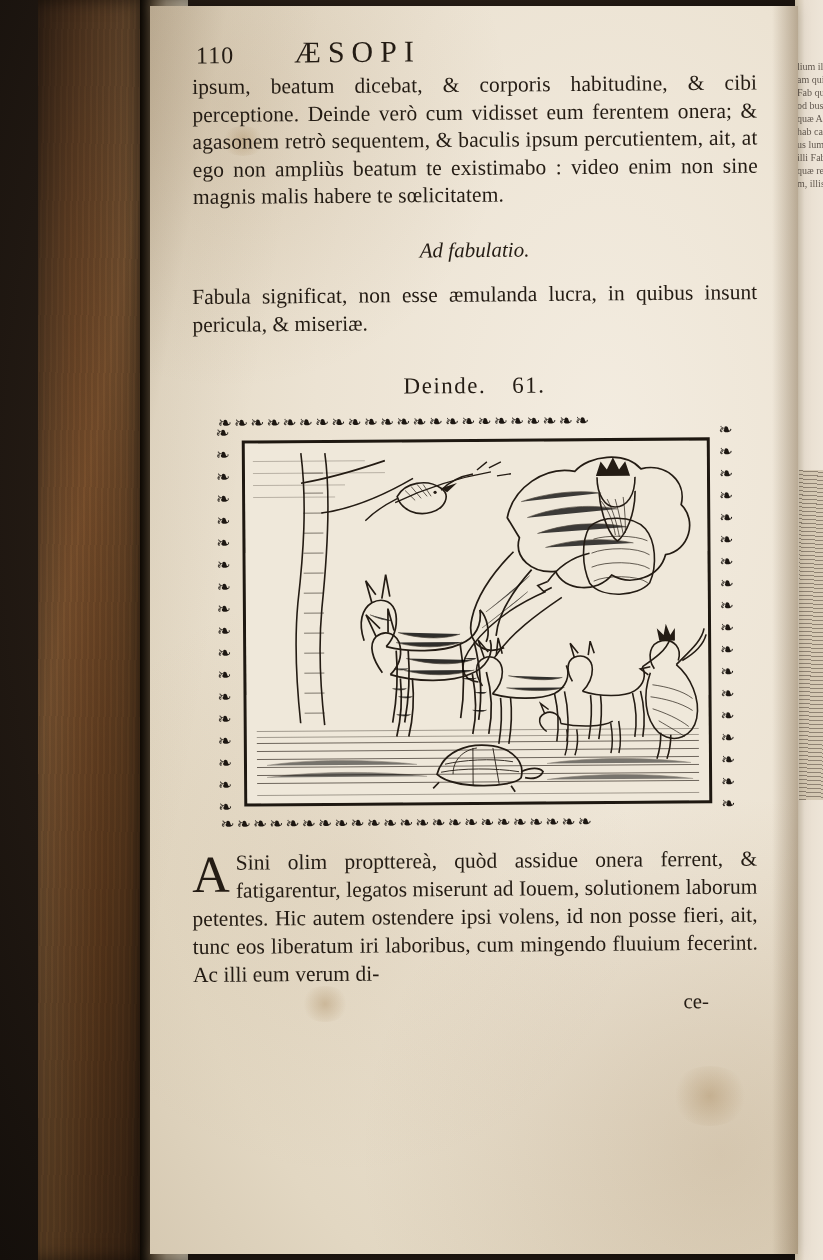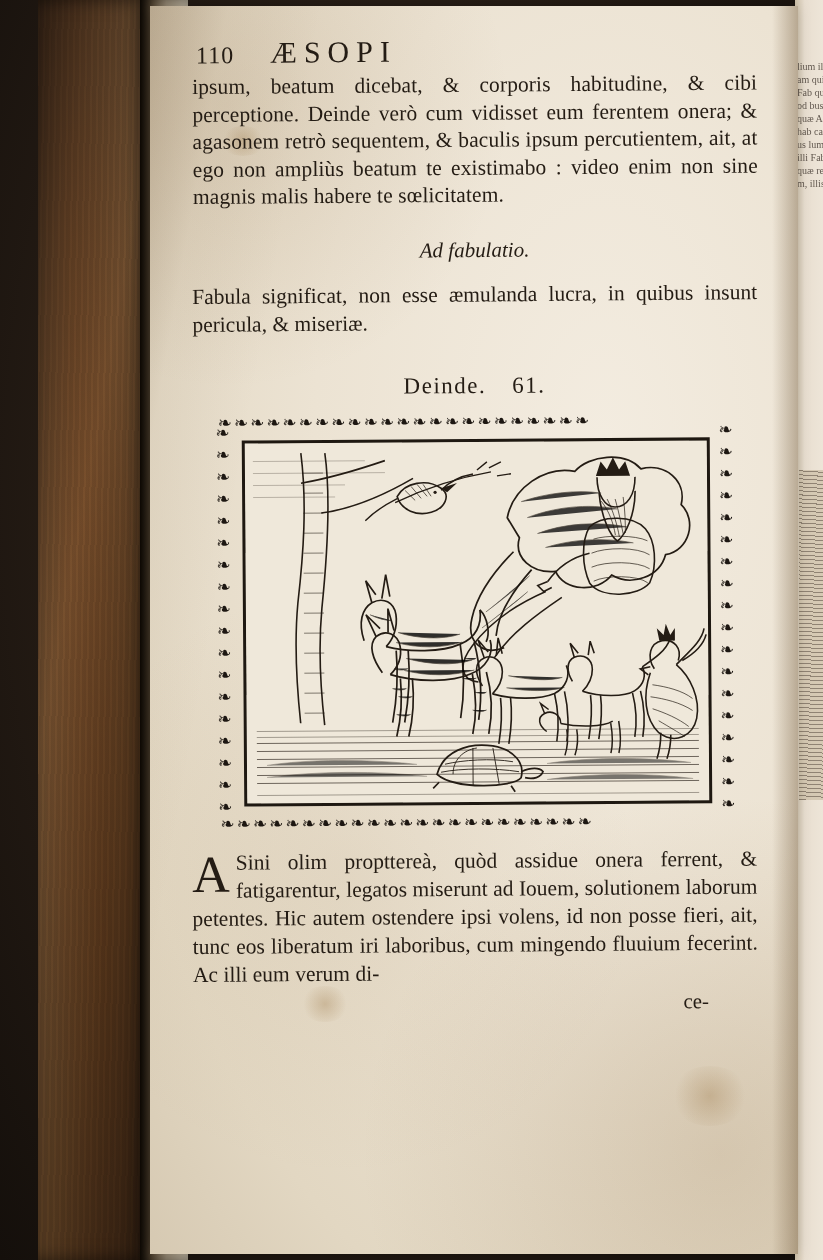--- a/index.html
+++ b/index.html
@@ -140,21 +140,21 @@
     display: flex;
     align-items: baseline;
     justify-content: flex-start;
     height: 34px;
     transform: rotate(-0.5deg);
   }
   .folio {
     font-size: 24px;
     letter-spacing: 1px;
     margin-left: 4px;
-    margin-right: 36px;
+    margin-right: 60px;
   }
   .running-title {
     font-size: 30px;
     letter-spacing: 7px;
     font-weight: 400;
   }
 
   .body-para {
     font-size: 21.5px;
     line-height: 27.5px;

